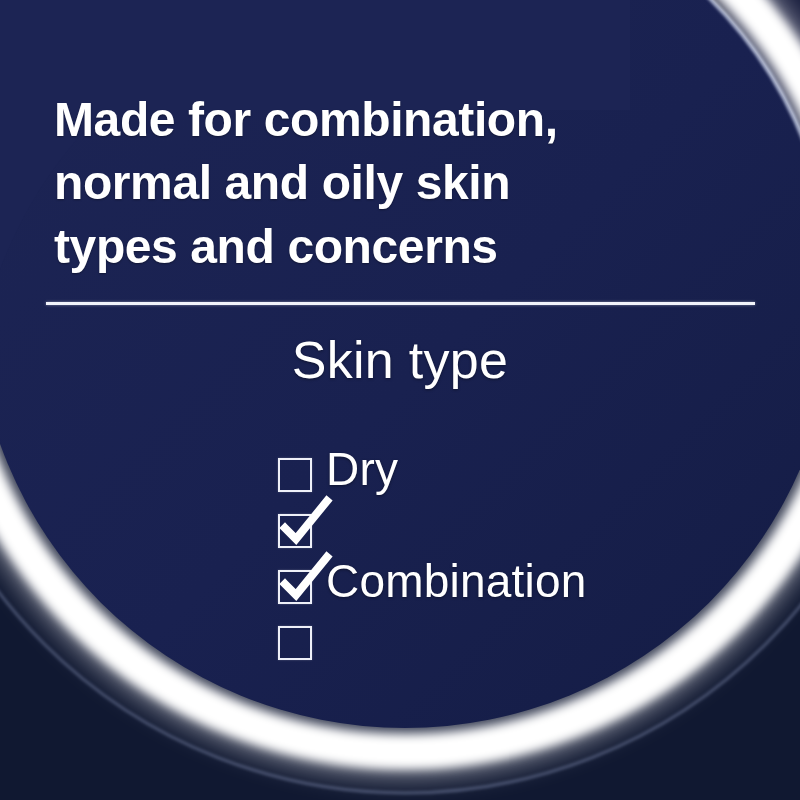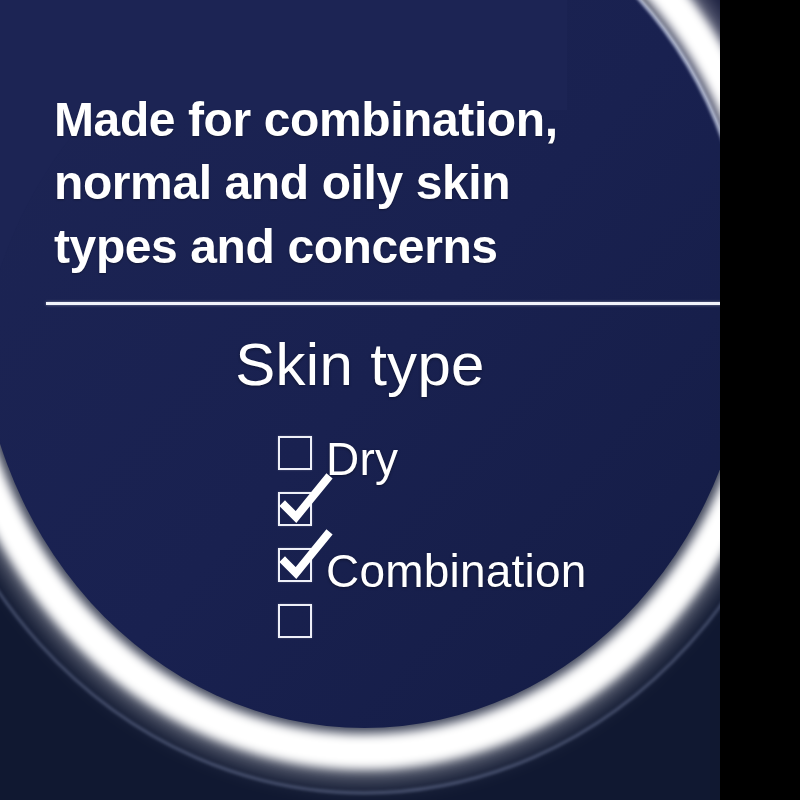--- a/index.html
+++ b/index.html
@@ -5,21 +5,21 @@
 <style>
   html, body {
     margin: 0;
     padding: 0;
     background: #000000;
   }
   * { box-sizing: border-box; }
 
   #stage {
     position: relative;
-    width: 720px;
+    width: 800px;
     height: 800px;
     overflow: hidden;
     background: #0a1128;
     font-family: "Liberation Sans", "DejaVu Sans", sans-serif;
     -webkit-font-smoothing: antialiased;
   }
 
   
   #bg-layer {
     position: absolute;
@@ -60,38 +60,38 @@
     box-shadow: 0 0 3px rgba(255,255,255,0.45);
   }
 
   #subtitle {
     position: absolute;
     left: 0;
     right: 0;
     top: 330px;
     text-align: center;
     color: #ffffff;
-    font-size: 60px;
+    font-size: 52px;
     font-weight: 300;
     letter-spacing: 0.3px;
     text-shadow: 0 1px 3px rgba(0,0,0,0.4);
   }
 
   #checklist {
     position: absolute;
     left: 278px;
     top: 436px;
     width: 440px;
   }
 
   .check-row {
     position: relative;
     height: 56px;
     display: flex;
-    align-items: flex-start;
+    align-items: flex-end;
   }
 
   .check-box-wrap {
     position: relative;
     width: 34px;
     height: 34px;
     flex: 0 0 34px;
   }
 
   .check-box {

